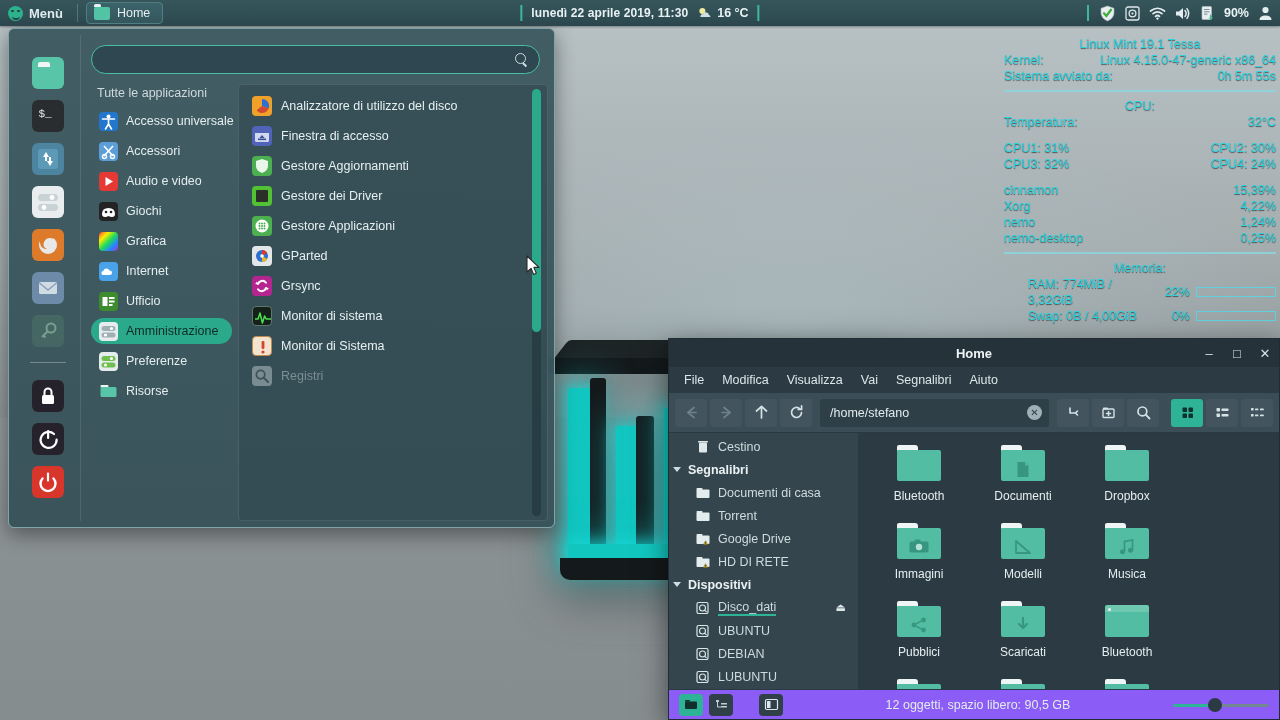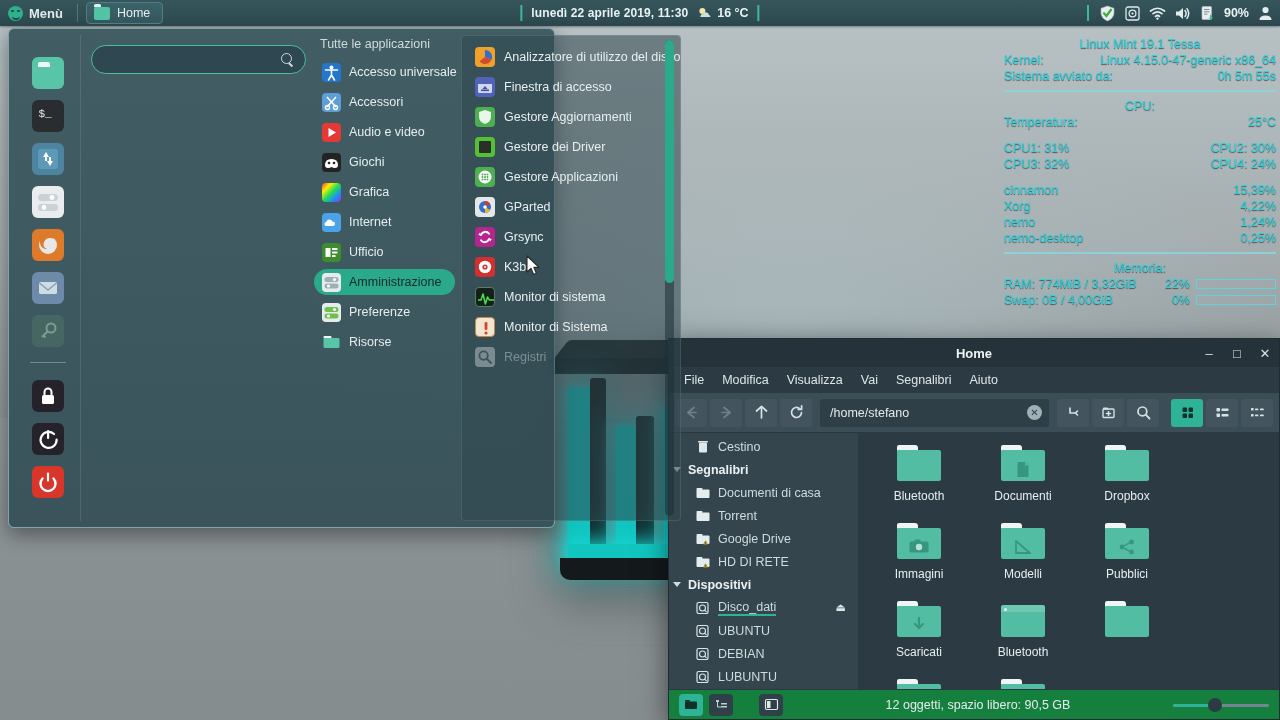--- a/index.html
+++ b/index.html
@@ -92,21 +92,21 @@
   }
   #menu-body { display: flex; flex: 1; min-height: 0; }
   #favorites {
     width: 66px; display: flex; flex-direction: column; align-items: center;
     gap: 11px; padding-top: 22px;
     border-right: 1px solid rgba(255,255,255,0.10);
   }
   .fav-ico { width: 32px; height: 32px; border-radius: 6px; position: relative; cursor: pointer; }
   .fav-divider { width: 36px; height: 1px; background: rgba(255,255,255,0.3); margin: 4px 0 6px; }
 
-  #menu-right { flex: 1; display: flex; flex-direction: row; min-width: 0; padding-left: 10px; }
+  #menu-right { flex: 1; display: flex; flex-direction: column; min-width: 0; padding-left: 10px; }
   #search-wrap { padding: 10px 8px 10px 0; }
   #search-box {
     display: flex; align-items: center; height: 29px;
     background: #2f4750; border: 1.5px solid #48c0a0; border-radius: 15px;
     padding: 0 11px 0 13px;
   }
   #search-box input {
     flex: 1; background: transparent; border: 0; outline: none;
     color: #e8f0f1; font-size: 13px; font-family: "Liberation Sans", sans-serif;
   }
@@ -158,21 +158,21 @@
   }
   .ck-center { text-align: center; }
   .ck-row { display: flex; justify-content: space-between; padding: 0 4px; }
   .ck-hr { height: 2px; background: #8ad6de; margin: 6px 4px; opacity: 0.85; }
   .ck-gap { height: 10px; }
   .ck-bar-out {
     width: 80px; height: 10px; border: 1px solid #5fd3dd; background: transparent; display: inline-block; vertical-align: middle;
   }
   .ck-bar-in { height: 100%; background: #2ae0e8; }
   .ck-mem-row { display: flex; align-items: center; padding: 0 4px; }
-  .ck-mem-row .l { flex: 1; }
+  .ck-mem-row .l { flex: 1; margin-left: 24px; }
   .ck-mem-row .p { width: 42px; text-align: right; margin-right: 6px; }
 
   
   #nemo {
     position: absolute; left: 668px; top: 338px; width: 612px; height: 382px;
     background: #35454e; border: 1px solid #1f2c33; z-index: 40;
     box-shadow: 0 8px 26px rgba(0,0,0,0.5);
     display: flex; flex-direction: column; overflow: hidden;
   }
   #nemo-titlebar {
@@ -236,21 +236,21 @@
   .folder-body {
     position: absolute; left: 2px; top: 5px; width: 44px; height: 31px;
     background: #52bda2; border-radius: 1px 2px 2px 2px;
   }
   .folder-emb { position: absolute; left: 50%; top: 16px; transform: translateX(-50%); opacity: 0.75; }
   .win-ico { width: 48px; height: 38px; position: relative; }
   .win-ico .wt { position: absolute; left: 2px; top: 4px; width: 44px; height: 7px; background: #6fc9b1; border-radius: 2px 2px 0 0;}
   .win-ico .wt:before { content:""; position:absolute; left:3px; top:2.5px; width:3px;height:3px;border-radius:50%;background:#eaf6f3;}
   .win-ico .wb { position: absolute; left: 2px; top: 11px; width: 44px; height: 25px; background: #52bda2; border-radius: 0 0 2px 2px; }
   #nemo-status {
-    height: 30px; background: #15803d; display: flex; align-items: center;
+    height: 30px; background: #8b5cf6; display: flex; align-items: center;
     padding: 0 10px; gap: 6px; flex-shrink: 0; border-top: 1px solid #2a3840;
   }
   .st-btn { width: 24px; height: 22px; border-radius: 4px; display: flex; align-items: center; justify-content: center; cursor: pointer; }
   .st-btn.on { background: #2eb396; }
   .st-btn.off { background: #2f4049; }
   #st-text { flex: 1; text-align: center; color: #e3ecee; font-size: 12.5px; }
   #zoom-slider { width: 96px; height: 14px; position: relative; cursor: pointer; }
   #zoom-slider .trk { position: absolute; left: 0; right: 0; top: 6px; height: 3px; background: #728790; border-radius: 2px; }
   #zoom-slider .fill { position: absolute; left: 0; width: 46%; top: 6px; height: 3px; background: #2eb396; border-radius: 2px; }
   #zoom-slider .knob { position: absolute; left: 40%; top: 0; width: 14px; height: 14px; border-radius: 50%; background: #2b3a43; }
@@ -613,30 +613,20 @@
             <span class="app-ico" style="background:#b5258f;">
               <svg width="20" height="20" viewBox="0 0 20 20">
                   <path d="M6 8 a4.5 4.5 0 0 1 8-1.2 M14 12 a4.5 4.5 0 0 1-8 1.2" stroke="#fff" stroke-width="2" fill="none" stroke-linecap="round"></path>
                   <path d="M5 5.5 l1.2 3 l-3-0.6z" fill="#fff"></path>
                   <path d="M15 14.5 l-1.2-3 l3 0.6z" fill="#fff"></path>
                 </svg>
             </span>
             <span class="app-lbl">Grsync</span>
           </div>
 
-          <div class="app-item">
-            <span class="app-ico" style="background:#d32f2f;">
-              <svg width="20" height="20" viewBox="0 0 20 20">
-                  <circle cx="10" cy="10" r="6.2" fill="#fff"></circle>
-                  <circle cx="10" cy="10" r="2.6" fill="#d32f2f"></circle>
-                  <circle cx="10" cy="10" r="1" fill="#fff"></circle>
-                </svg>
-            </span>
-            <span class="app-lbl">K3b</span>
-          </div>
 
           <div class="app-item">
             <span class="app-ico" style="background:#14201a;border:1px solid #5d7a68;">
               <svg width="20" height="20" viewBox="0 0 20 20">
                   <path d="M2 12 h3 l2-6 l2.4 10 l2.2-7 l1.6 3 H18" stroke="#4ce04c" stroke-width="1.5" fill="none" stroke-linejoin="round"></path>
                 </svg>
             </span>
             <span class="app-lbl">Monitor di sistema</span>
           </div>
 
@@ -676,21 +666,21 @@
     <span>Linux 4.15.0-47-generic x86_64</span>
   </div>
   <div class="ck-row">
     <span>Sistema avviato da:</span>
     <span>0h 5m 55s</span>
   </div>
   <div class="ck-hr"></div>
   <div class="ck-center">CPU:</div>
   <div class="ck-row">
     <span>Temperatura:</span>
-    <span>25°C</span>
+    <span>32°C</span>
   </div>
   <div class="ck-gap"></div>
   <div class="ck-row">
     <span>CPU1: 31%</span>
     <span>CPU2: 30%</span>
   </div>
   <div class="ck-row">
     <span>CPU3: 32%</span>
     <span>CPU4: 24%</span>
   </div>
@@ -990,20 +980,32 @@
           <span class="folder-ico">
             <span class="folder-tab"></span>
               <span class="folder-body"></span>
             <svg class="folder-emb" width="18" height="16" viewBox="0 0 18 16">
                 <path d="M2 14 H16 L2 2 Z" fill="none" stroke="#2f8a74" stroke-width="1.8" stroke-linejoin="round"></path>
               </svg>
           </span>
           <span class="file-name">Modelli</span>
         </div>
 
+        <div class="file-cell">
+          <span class="folder-ico">
+            <span class="folder-tab"></span>
+              <span class="folder-body"></span>
+            <svg class="folder-emb" width="17" height="16" viewBox="0 0 17 16">
+                <path d="M6 12.5 V2.5 L14 1 V11" stroke="#2f8a74" stroke-width="1.7" fill="none"></path>
+                <circle cx="4" cy="12.8" r="2.5" fill="#2f8a74"></circle>
+                <circle cx="12" cy="11.3" r="2.5" fill="#2f8a74"></circle>
+              </svg>
+          </span>
+          <span class="file-name">Musica</span>
+        </div>
 
         <div class="file-cell">
           <span class="folder-ico">
             <span class="folder-tab"></span>
               <span class="folder-body"></span>
             <svg class="folder-emb" width="17" height="16" viewBox="0 0 17 16">
                 <circle cx="13" cy="3" r="2.4" fill="#2f8a74"></circle>
                 <circle cx="13" cy="13" r="2.4" fill="#2f8a74"></circle>
                 <circle cx="3.5" cy="8" r="2.4" fill="#2f8a74"></circle>
                 <path d="M5.5 6.9 L11 3.8 M5.5 9.1 L11 12.2" stroke="#2f8a74" stroke-width="1.5"></path>

